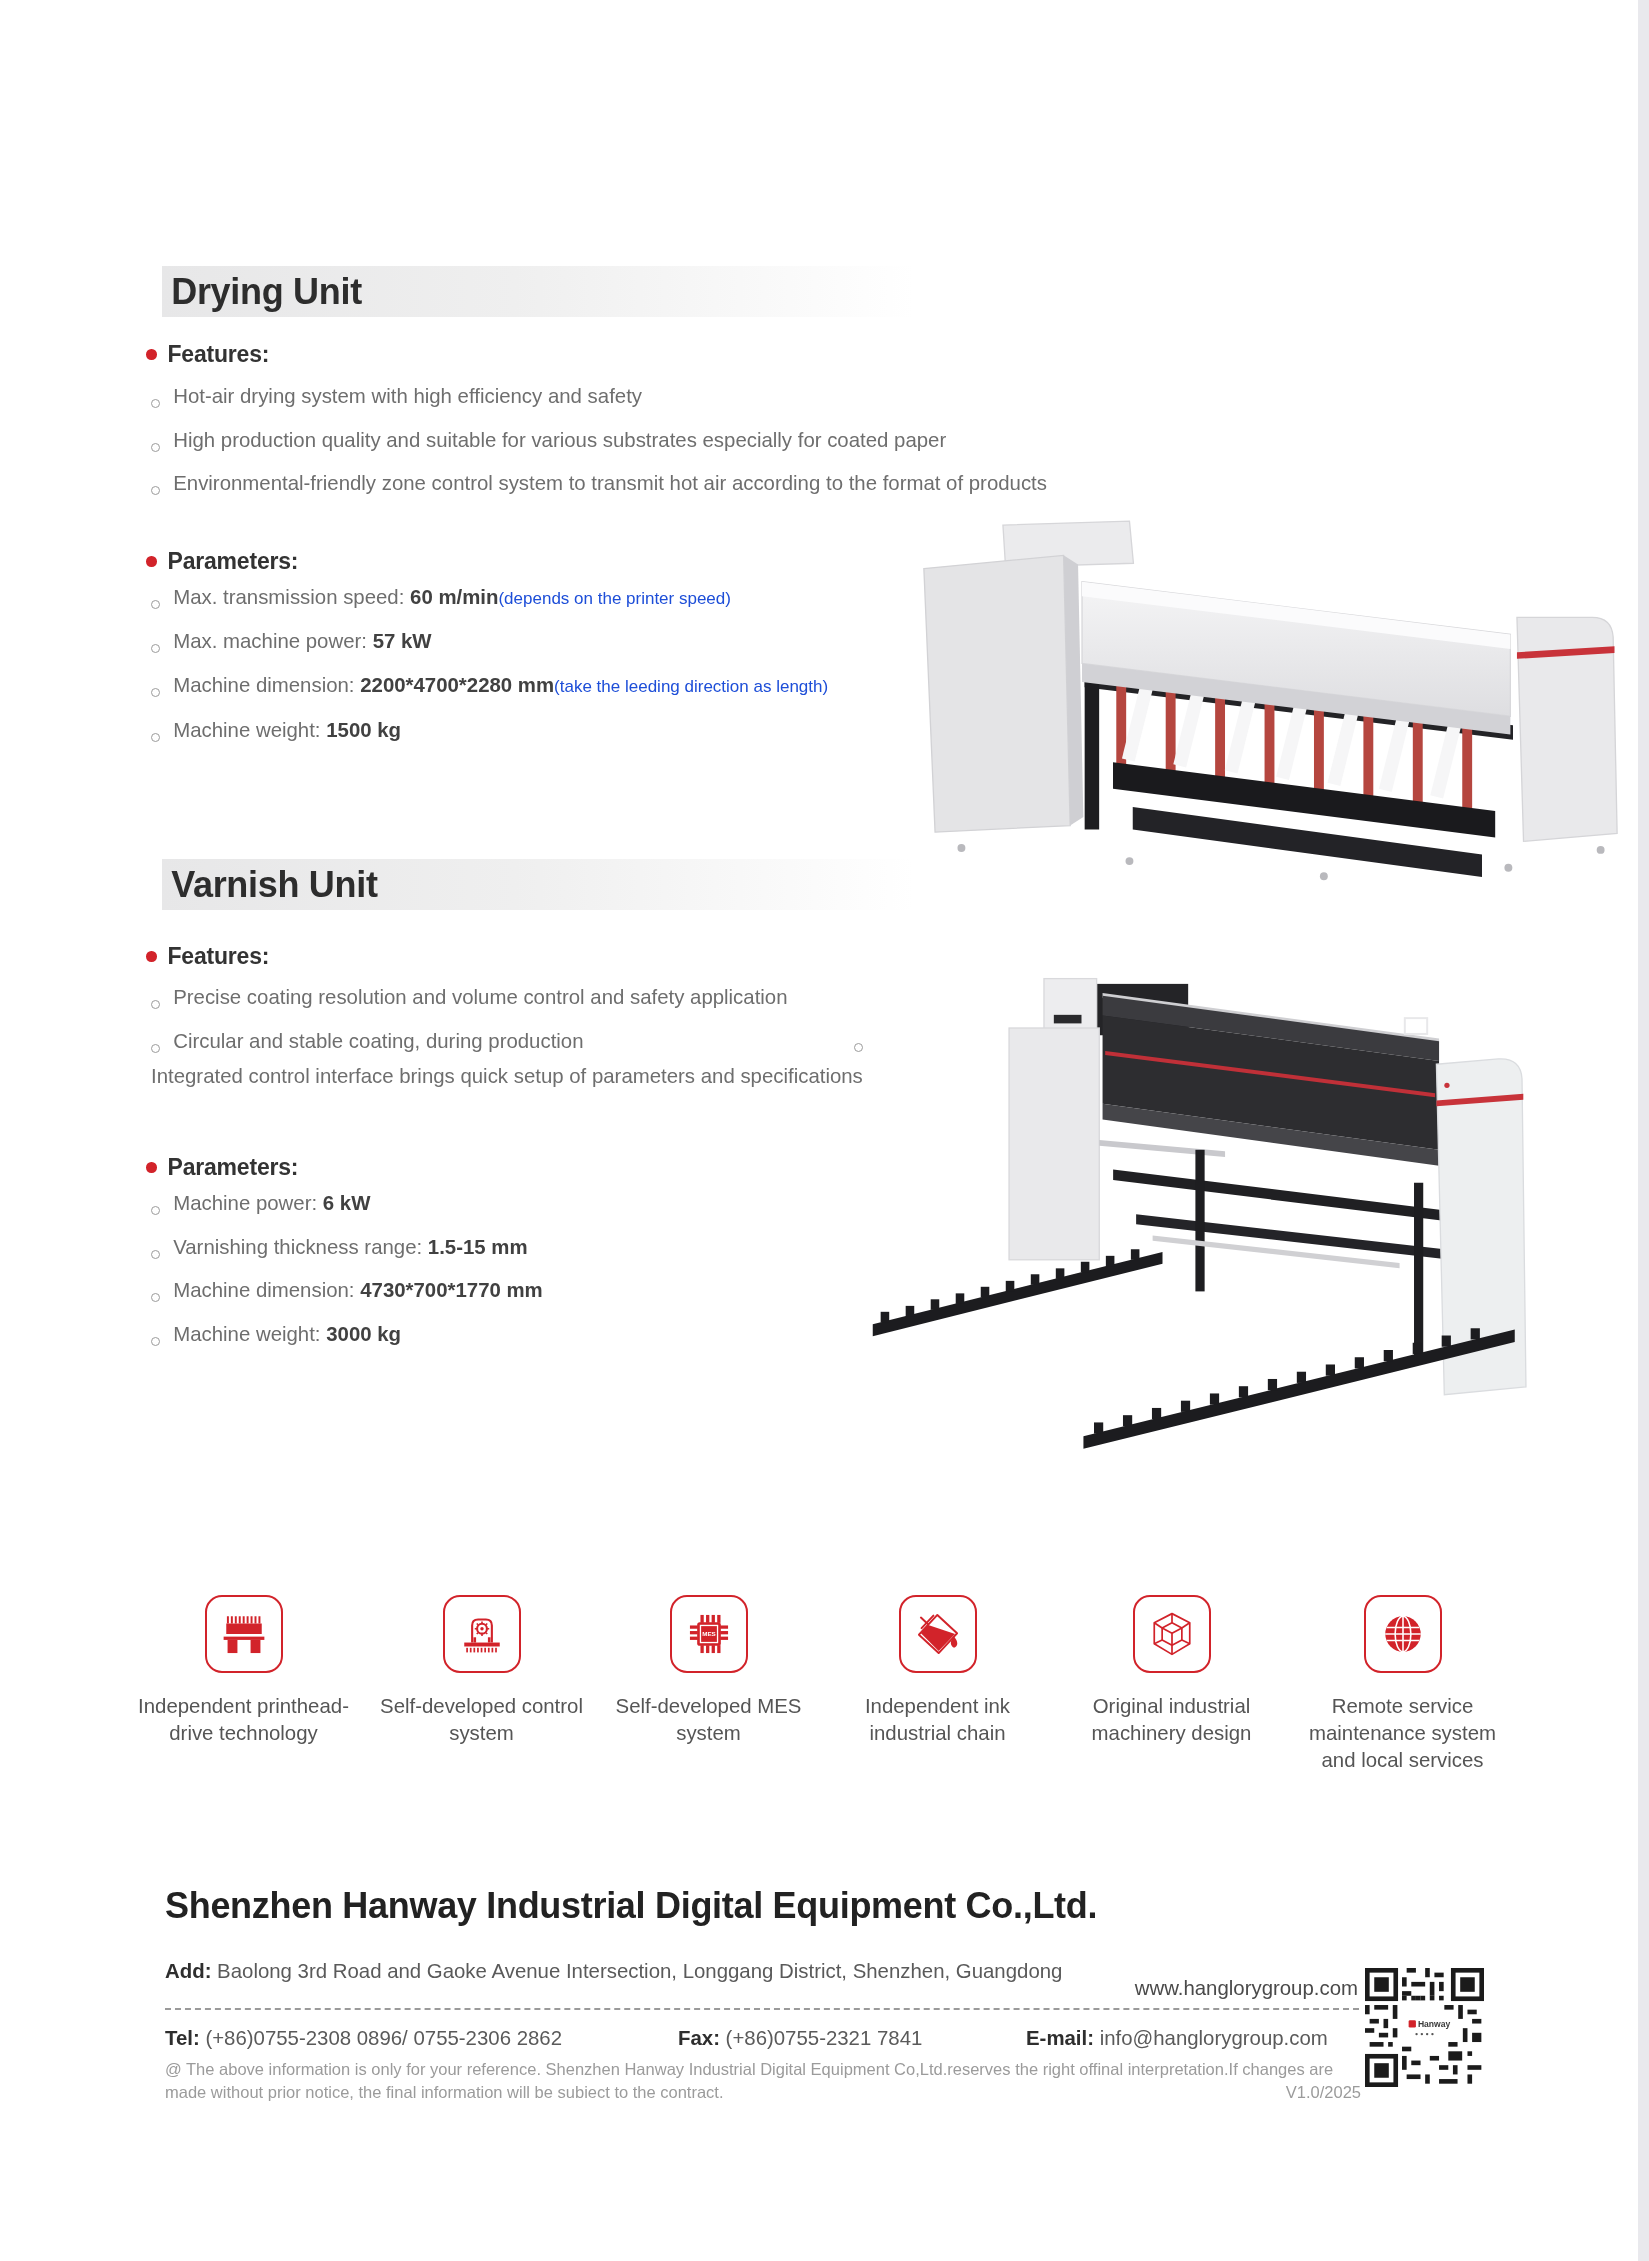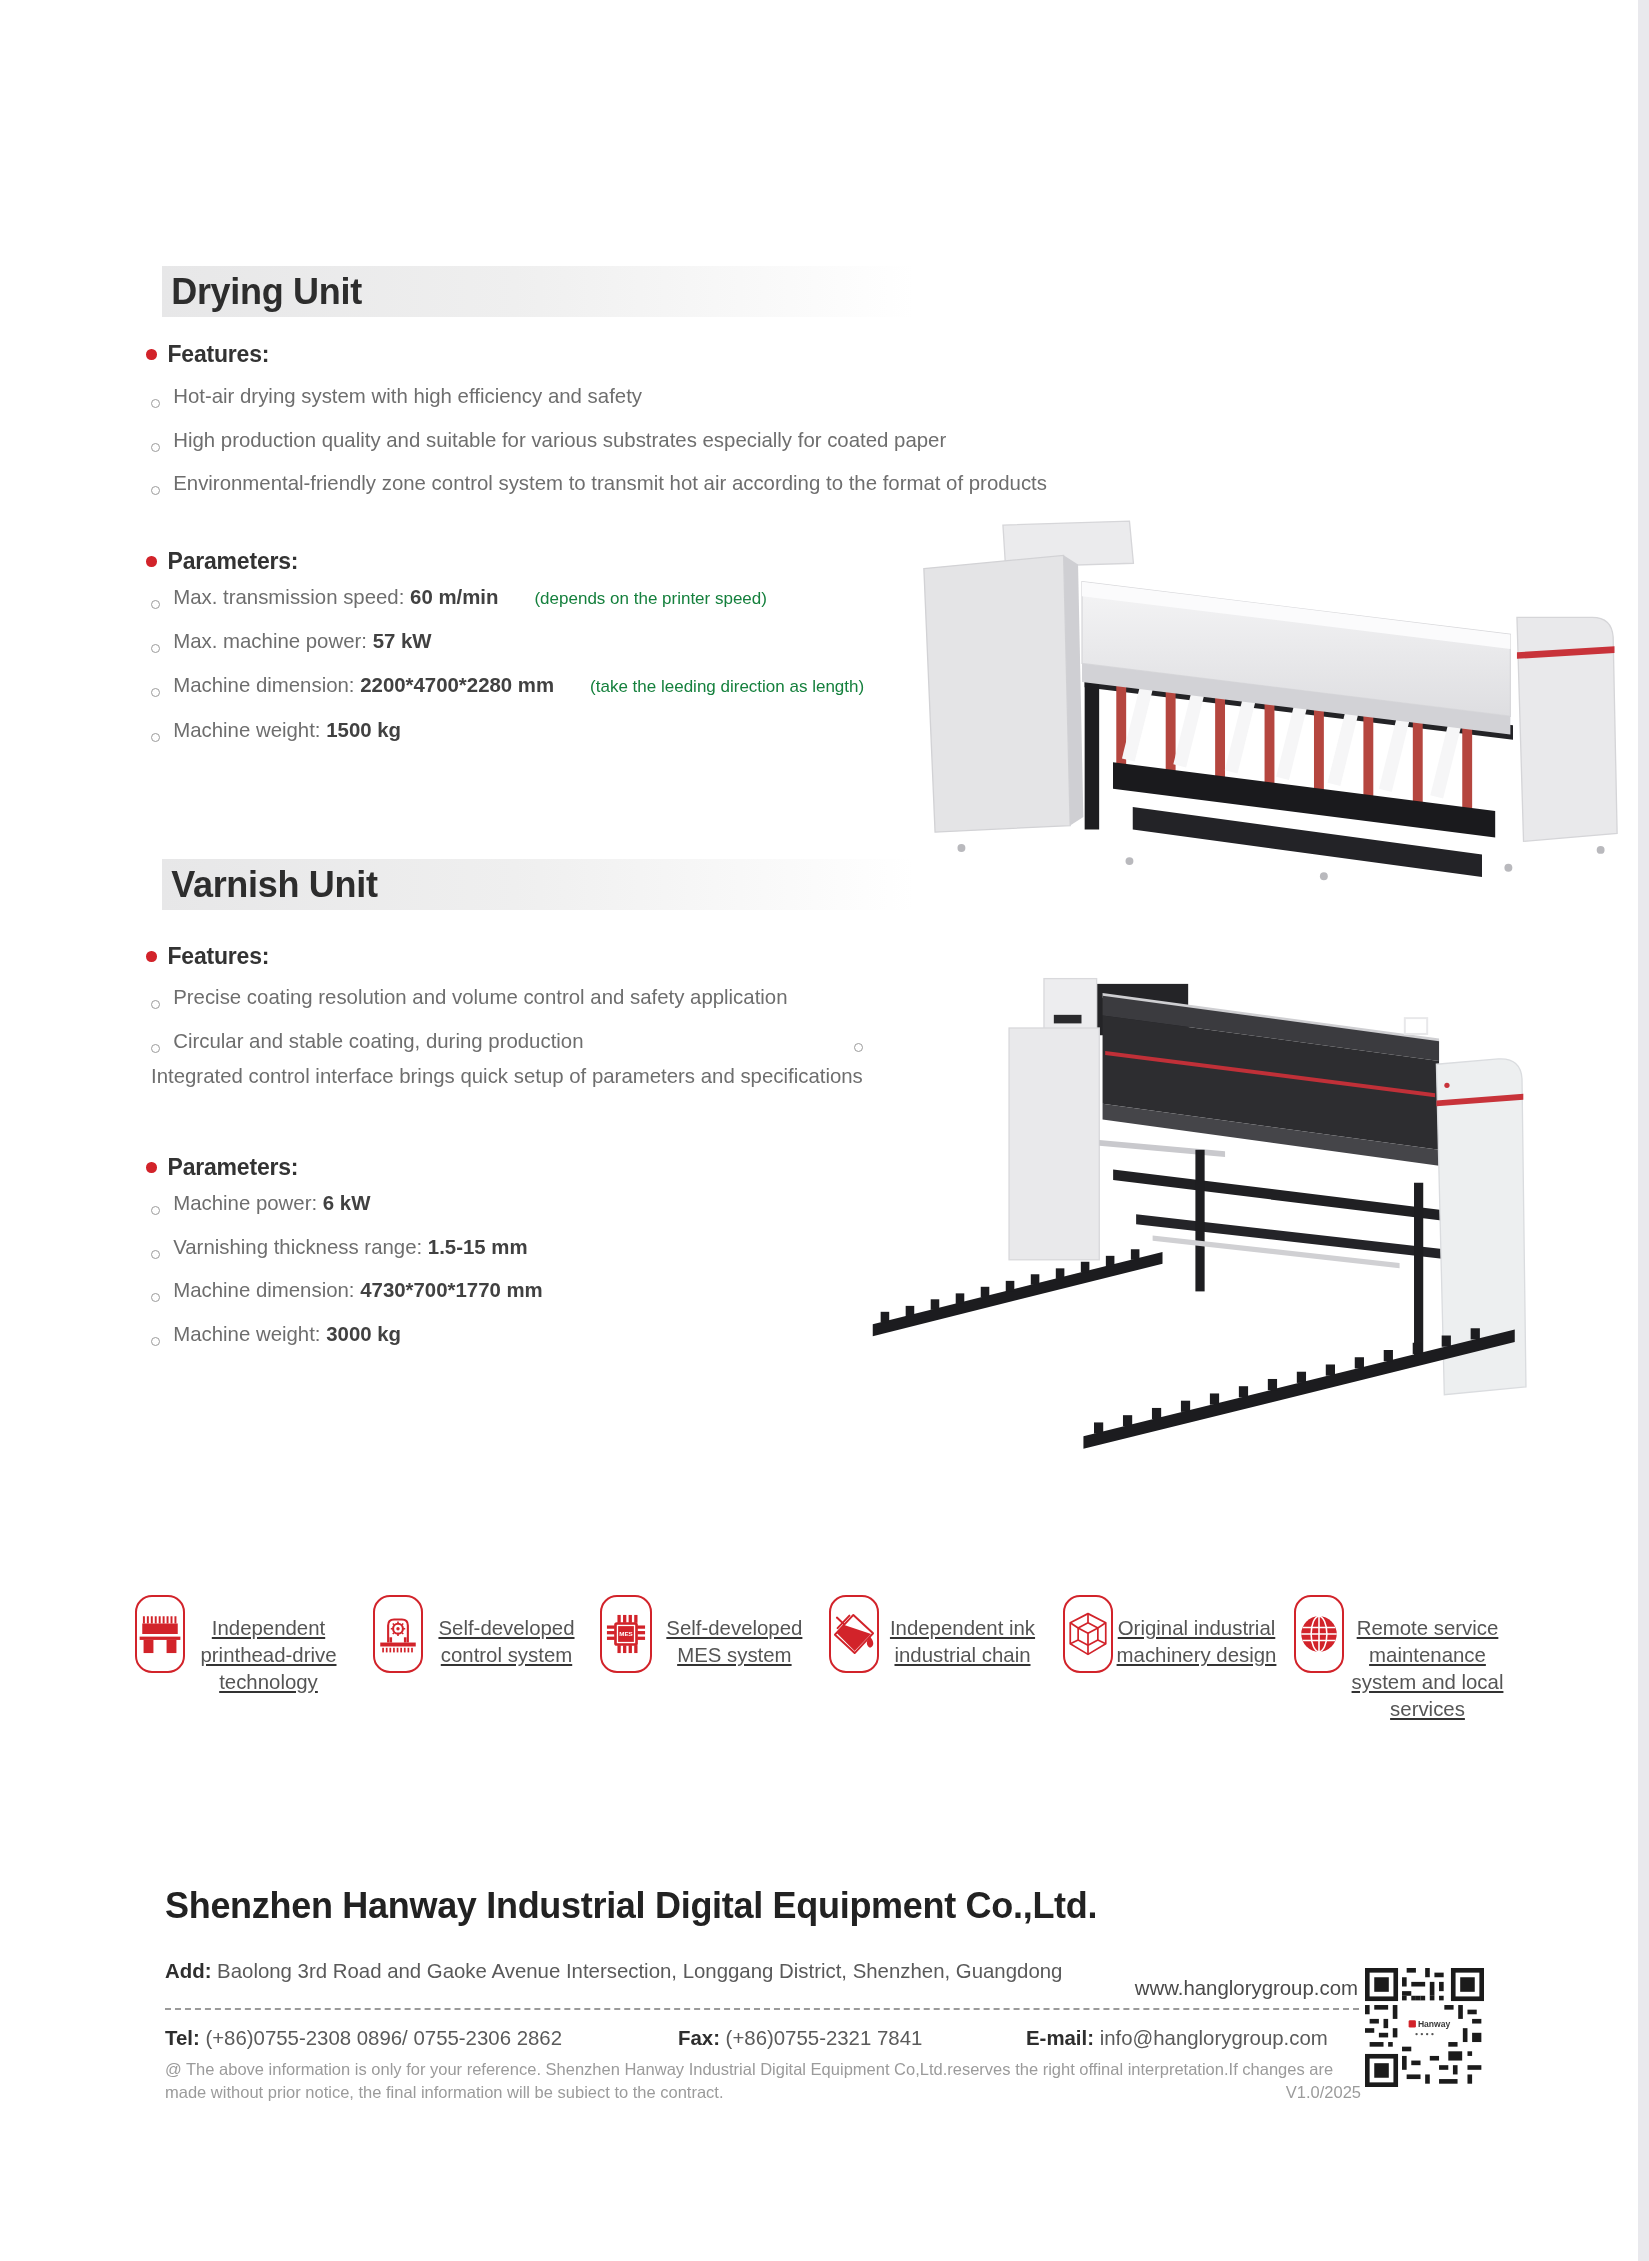--- a/index.html
+++ b/index.html
@@ -15,23 +15,23 @@
 
   .sec-head{display:flex;align-items:center;gap:11px;}
   .dot{width:10.5px;height:10.5px;border-radius:50%;background:#d2232a;flex:0 0 auto;}
   .sec-head b{font-size:23px;color:#333;letter-spacing:-0.2px;}
 
   .feat-item{display:flex;align-items:flex-end;gap:13px;white-space:nowrap;}
   .ring{width:7.2px;height:7.2px;border:1.6px solid #9b9b9b;border-radius:50%;margin-top:6.6px;flex:0 0 auto;}
   .feat-item .txt{font-size:20.4px;color:#6e6e6e;}
   .plabel{font-size:20.4px;color:#6e6e6e;}
   .pval{font-size:20.4px;color:#414141;font-weight:700;}
-  .pnote{font-size:17px;color:#15803d;padding-left:36px;}
-
-  .cap-col{display:flex;flex-direction:row;align-items:flex-start;width:217px;text-decoration:underline;}
+  .pnote{font-size:17px;color:#1d4ed8;}
+
+  .cap-col{display:flex;flex-direction:column;align-items:center;width:217px;}
   .cap-box{width:78px;height:78px;border:2px solid #d2232a;border-radius:17px;background:#fff;
            display:flex;align-items:center;justify-content:center;box-sizing:border-box;}
   .cap-label{margin-top:20px;font-size:20.4px;line-height:1.32;color:#555;text-align:center;}
 
   .company{left:165px;top:1885px;font-size:36px;font-weight:700;color:#222;letter-spacing:-0.3px;}
   .addr{left:165px;top:1960px;font-size:20.4px;color:#5a5a5a;}
   .addr b{color:#2e2e2e;}
   .website{left:1087px;top:1977px;width:271px;text-align:right;font-size:20.4px;color:#4a4a4a;}
   .divider{left:165px;top:2008px;width:1194px;border-top:2px dashed #9a9a9a;height:0;}
   .contact{top:2027px;font-size:20.4px;color:#5a5a5a;white-space:nowrap;}

